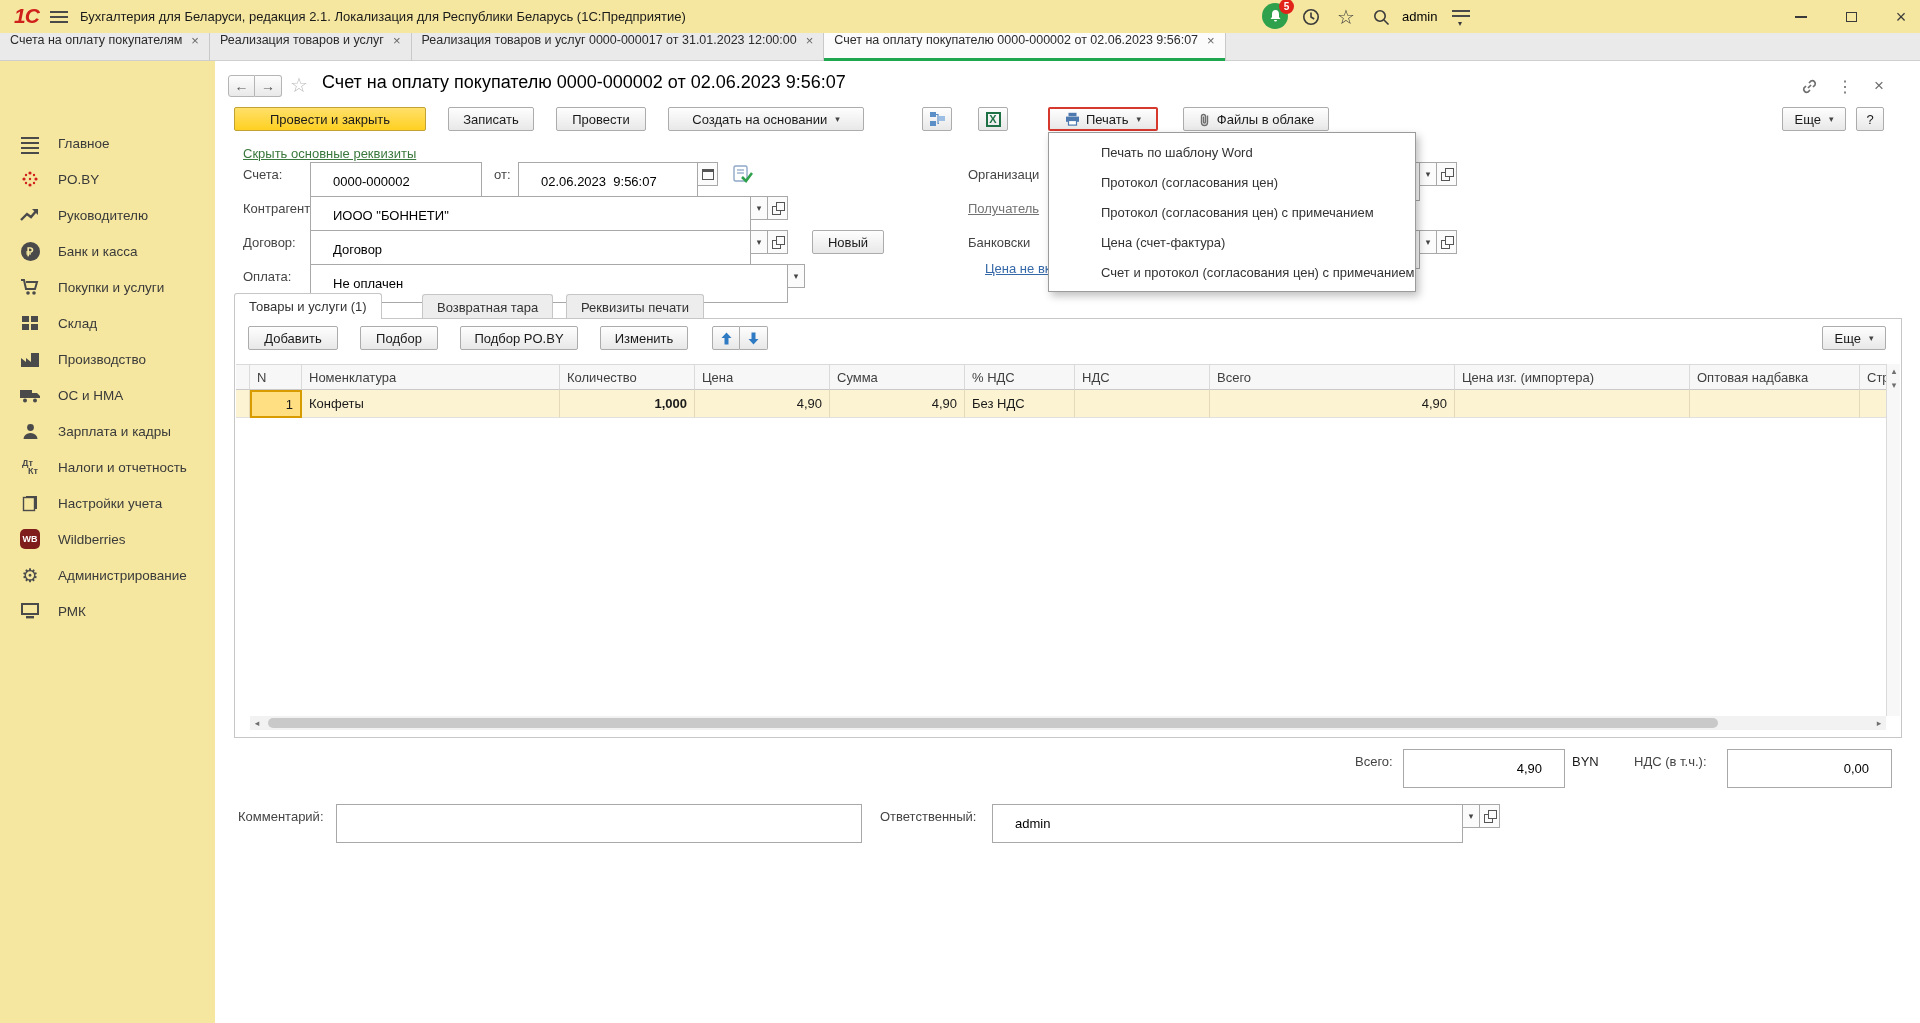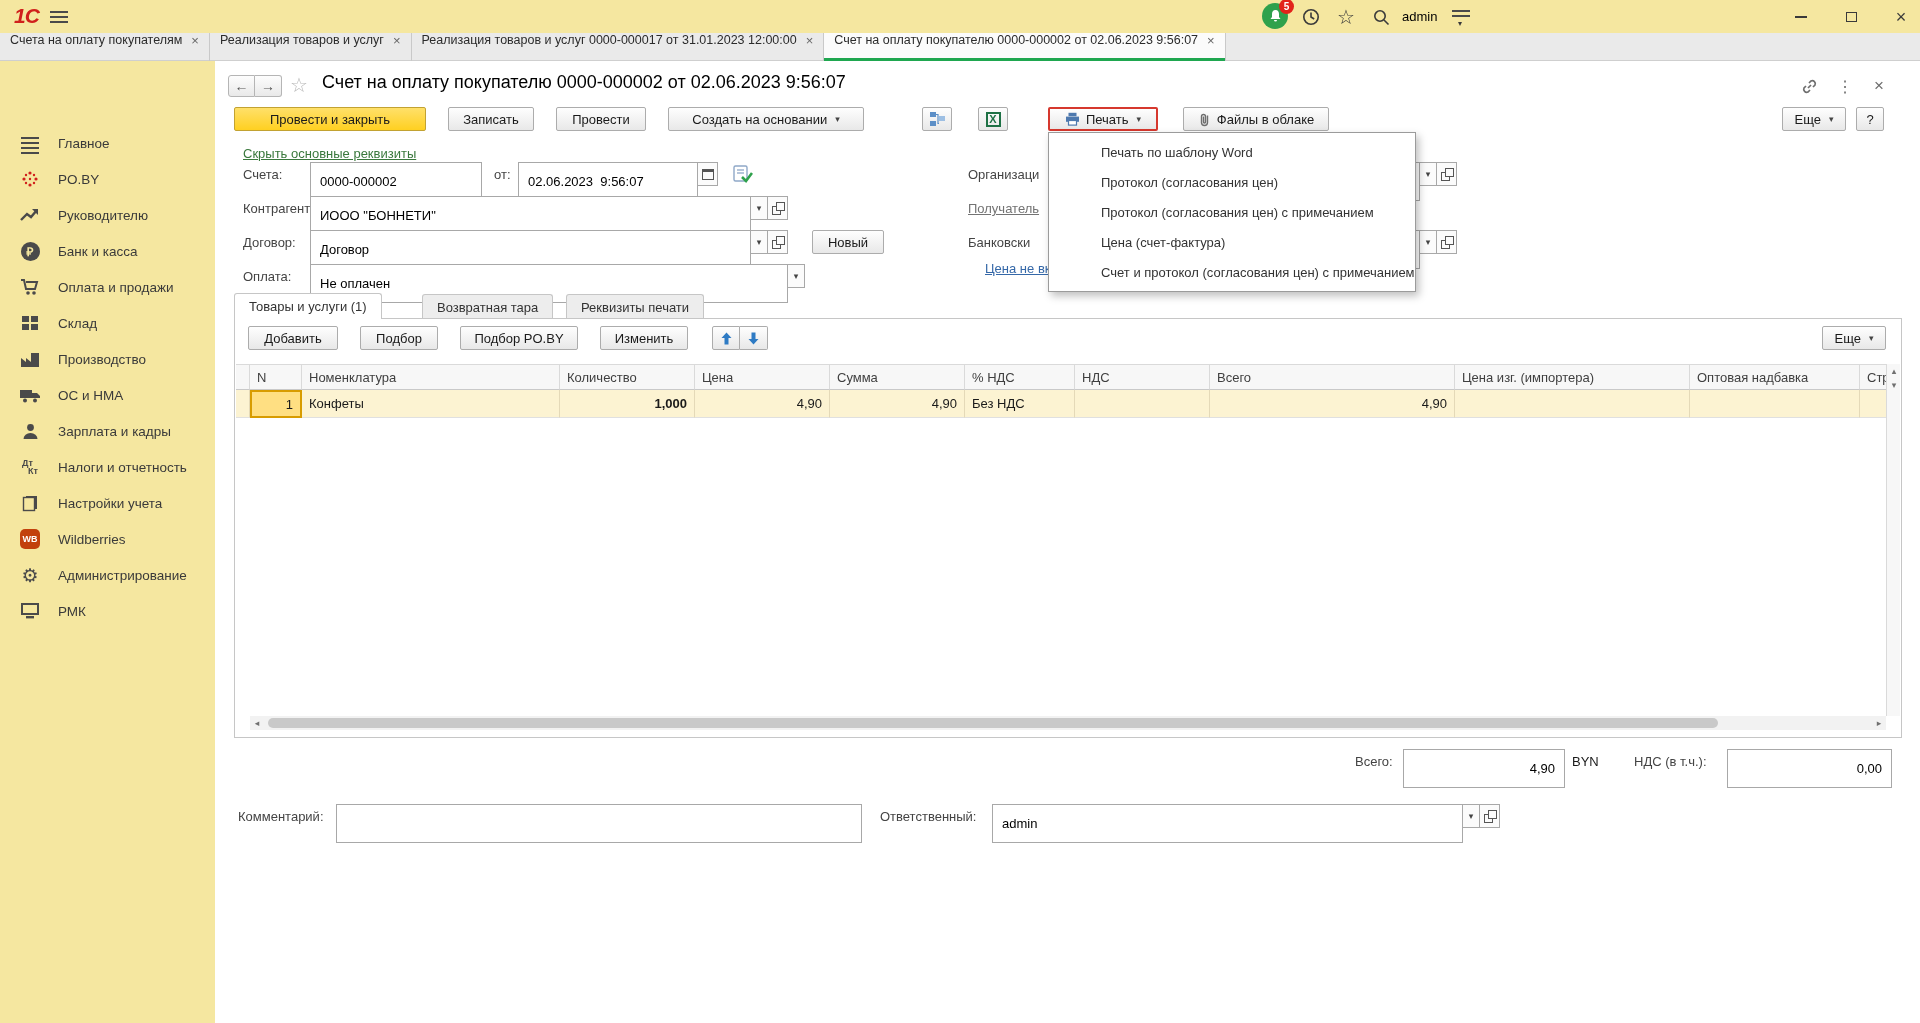--- a/index.html
+++ b/index.html
@@ -26,21 +26,21 @@
   .wtab { height:28px; display:flex; align-items:flex-start; padding:0 10px; gap:9px; border-right:1px solid #C9C9C9; font-size:12.5px; color:#2B2B2B; cursor:pointer; white-space:nowrap; }
   .wtab .x { color:#666; font-size:13px; }
   .wtab.active { background:#FBFBFB; box-shadow:inset 0 -3px 0 #1FA750; }
 
   
   .sidebar { position:absolute; left:0; top:61px; width:215px; height:962px; background:#F5E7A0; }
   .sb-item { position:absolute; left:0; width:215px; height:36px; display:flex; align-items:center; cursor:pointer; }
   .sb-ic { position:absolute; left:18px; width:24px; height:24px; display:flex; align-items:center; justify-content:center; color:#4A4A4A; }
   .sb-label { position:absolute; left:58px; font-size:13.5px; color:#3A3A3A; white-space:nowrap; }
   .circle-ic { width:19px; height:19px; border-radius:50%; background:#4A4A4A; color:#F5E7A0; font-size:12px; display:flex; align-items:center; justify-content:center; font-weight:bold; }
-  .wb-ic { width:20px; height:20px; border-radius:5px; background:#c2410c; color:#fff; font-size:9px; font-weight:bold; display:flex; align-items:center; justify-content:center; }
+  .wb-ic { width:20px; height:20px; border-radius:5px; background:#7f1d1d; color:#fff; font-size:9px; font-weight:bold; display:flex; align-items:center; justify-content:center; }
   .dtkt { font-size:9px; font-weight:bold; color:#4A4A4A; line-height:8px; text-align:left; }
   .dtkt .kt { margin-left:6px; }
   .gear-glyph { font-size:19px; color:#4A4A4A; }
 
   
   .navbtn { position:absolute; top:75px; width:27px; height:22px; border:1px solid #B5B5B5; background:linear-gradient(#FDFDFD,#E9E9E9); display:flex; align-items:center; justify-content:center; font-size:14px; color:#555; cursor:pointer; }
   .doc-title { position:absolute; left:322px; top:72px; font-size:18px; color:#000; white-space:nowrap; }
   .hdr-star { position:absolute; left:290px; top:73px; font-size:20px; color:#B9B9B9; cursor:pointer; }
   .hdr-right-ico { position:absolute; top:77px; width:22px; height:18px; display:flex; align-items:center; justify-content:center; color:#6E6E6E; cursor:pointer; font-size:15px; }
 
@@ -52,21 +52,21 @@
   .excel-x { width:15px; height:15px; border:2px solid #1E7145; color:#1E7145; font-weight:bold; font-size:11px; display:flex; align-items:center; justify-content:center; }
 
   
   .green-link { position:absolute; font-size:13px; color:#39783C; text-decoration:underline; cursor:pointer; white-space:nowrap; }
   .blue-link { position:absolute; font-size:13px; color:#3568A8; text-decoration:underline; cursor:pointer; white-space:nowrap; }
   .flabel { position:absolute; font-size:13px; color:#444; white-space:nowrap; }
   .flabel.gray { color:#737373;text-decoration:underline; }
 
   
   .fieldgroup { position:absolute; display:flex; height:24px; }
-  .fld { flex:1; min-width:0; border:1px solid #A8A8A8; padding:0 9px; font-size:13px; font-family:"Liberation Sans",sans-serif; background:#fff; color:#000; height:39px; }
+  .fld { flex:1; min-width:0; border:1px solid #A8A8A8; padding:0 22px; font-size:13px; font-family:"Liberation Sans",sans-serif; background:#fff; color:#000; height:39px; }
   .dbtn { width:17px; height:24px; border:1px solid #A8A8A8; border-left:none; background:#FBFBFB; display:flex; align-items:center; justify-content:center; font-size:9px; color:#444; cursor:pointer; }
   .obtn { width:20px; height:24px; border:1px solid #A8A8A8; border-left:none; background:#FBFBFB; position:relative; cursor:pointer; }
   .obtn::before { content:""; position:absolute; left:4px; top:9px; width:7px; height:7px; border:1px solid #555; }
   .obtn::after  { content:""; position:absolute; left:8px; top:5px; width:7px; height:7px; border:1px solid #555; background:#FBFBFB; }
   .calbtn { width:20px; height:24px; border:1px solid #A8A8A8; border-left:none; background:#FBFBFB; display:flex; align-items:center; justify-content:center; cursor:pointer; }
   .cal-ic { width:12px; height:11px; border:1px solid #555; border-top:3px solid #555; }
 
   
   .dtab { position:absolute; height:25px; display:flex; align-items:center; padding:0 14px; font-size:13px; color:#333; border:1px solid #C6C6C6; border-bottom:none; border-radius:3px 3px 0 0; background:#EDEDED; cursor:pointer; white-space:nowrap; }
   .dtab.active { background:#fff; z-index:3; height:26px; }
@@ -102,20 +102,21 @@
 
 <div id="app">
 
   <div class="topbar">
     <div class="logo1c">1С</div>
     <div class="bars" style="left:50px; top:11px;">
         <i></i>
         <i></i>
         <i></i>
       </div>
+    <div class="tb-title">Бухгалтерия для Беларуси, редакция 2.1. Локализация для Республики Беларусь  (1С:Предприятие)</div>
 
     <div class="bell-wrap" style="left:1262px;">
       <div class="bell-circle">
         <svg width="13" height="14" viewBox="0 0 13 14">
             <path d="M6.5 1 C4 1 3 3 3 5 v3 L1.5 10 h10 L10 8 V5 C10 3 9 1 6.5 1 Z M5 11 a1.5 1.5 0 0 0 3 0 Z" fill="#fff"></path>
           </svg>
       </div>
       <div class="badge">5</div>
     </div>
     <div class="tb-ico" style="left:1300px;">
@@ -213,21 +214,21 @@
       <span class="sb-label">Банк и касса</span>
     </div>
     <div class="sb-item" style="top:208px;">
       <span class="sb-ic">
         <svg width="20" height="18" viewBox="0 0 20 18">
             <path d="M1 2 h3 l2 9 h9 l2 -7 H6" fill="none" stroke="#4A4A4A" stroke-width="2"></path>
             <circle cx="8" cy="15" r="1.8" fill="#4A4A4A"></circle>
             <circle cx="14" cy="15" r="1.8" fill="#4A4A4A"></circle>
           </svg>
       </span>
-      <span class="sb-label">Оплата и продажи</span>
+      <span class="sb-label">Покупки и услуги</span>
     </div>
     <div class="sb-item" style="top:244px;">
       <span class="sb-ic">
         <svg width="18" height="16" viewBox="0 0 18 16" fill="#4A4A4A">
             <rect x="1" y="1" width="7" height="6"></rect>
             <rect x="10" y="1" width="7" height="6"></rect>
             <rect x="1" y="9" width="7" height="6"></rect>
             <rect x="10" y="9" width="7" height="6"></rect>
           </svg>
       </span>

